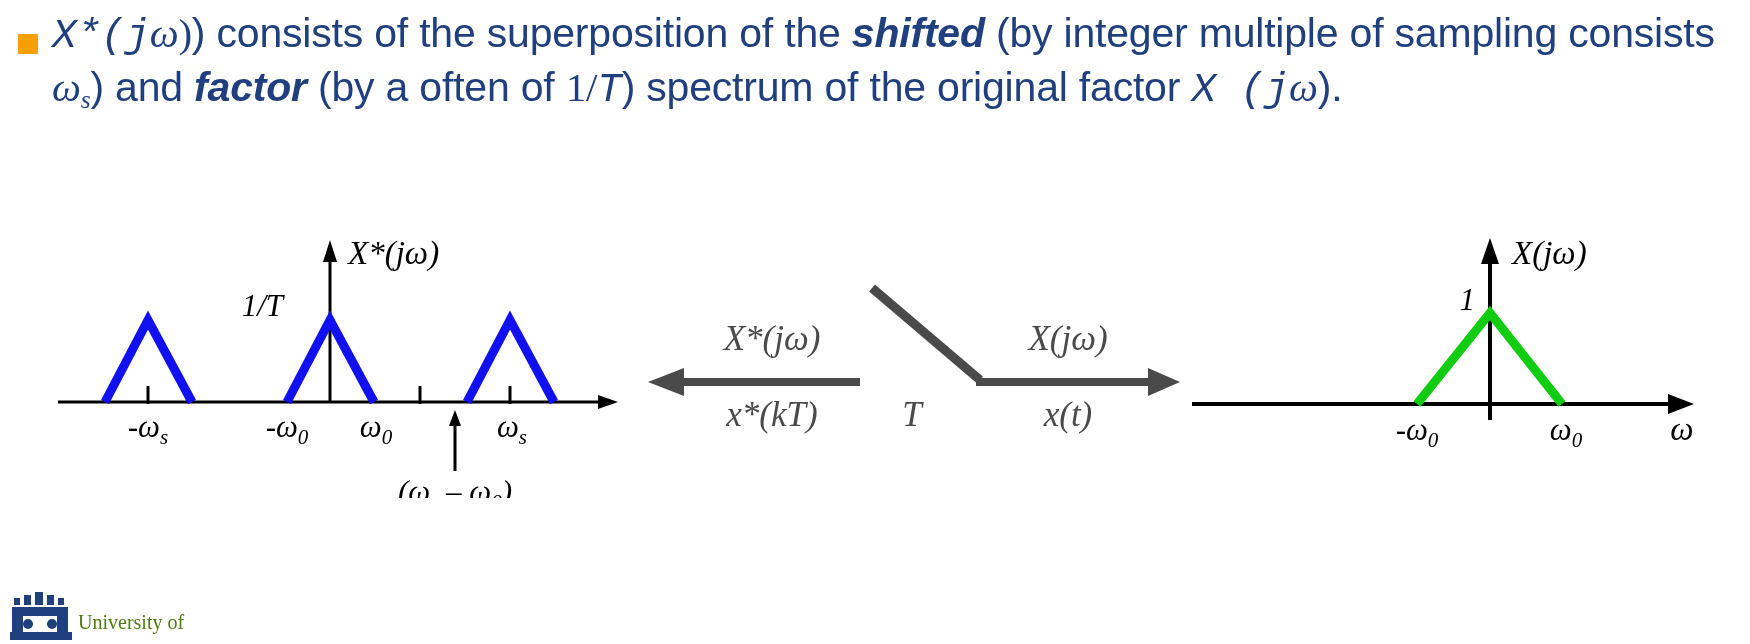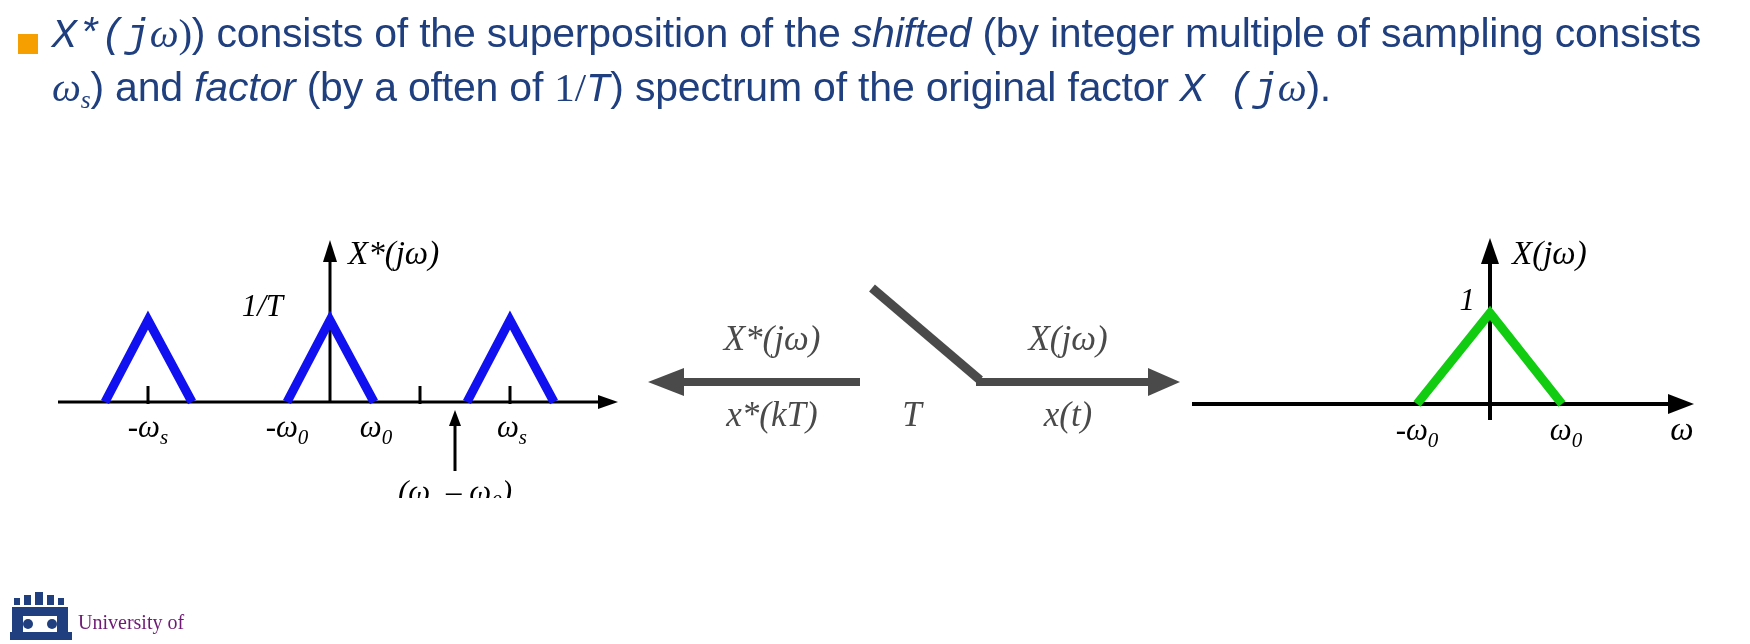--- a/index.html
+++ b/index.html
@@ -35,21 +35,21 @@
     margin: 0;
     padding-left: 42px;
     color: #1F3F7F;
     font-family: "Liberation Sans", sans-serif;
     font-size: 41px;
     line-height: 51px;
     letter-spacing: -0.2px;
   }
   .ser { font-family: Liberation Mono, monospace; font-style: italic; }
   .ser-up { font-family: "Liberation Serif", serif; font-style: normal; }
-  .b { font-weight: normal; font-style: italic; }
+  .b { font-weight: bold; font-style: italic; }
   .sub { font-size: 0.62em; vertical-align: -0.28em; }
   .gk { font-family: "Liberation Serif", serif; font-style: italic; }
 
   
   .bottom-text {
     position: absolute;
     left: 52px;
     top: 568px;
     margin: 0;
     color: #1F4FA8;
@@ -74,21 +74,21 @@
     position: absolute;
     left: 10px;
     top: 592px;
     width: 62px;
     height: 52px;
   }
   .logo-caption {
     position: absolute;
     left: 78px;
     top: 612px;
-    color: #701a75;
+    color: #4d7c0f;
     font-family: "Liberation Serif", serif;
     font-size: 20px;
     line-height: 21px;
     white-space: nowrap;
   }
 
   .lbl {
     font-family: "Liberation Serif", serif;
     font-style: italic;
     fill: #000000;

